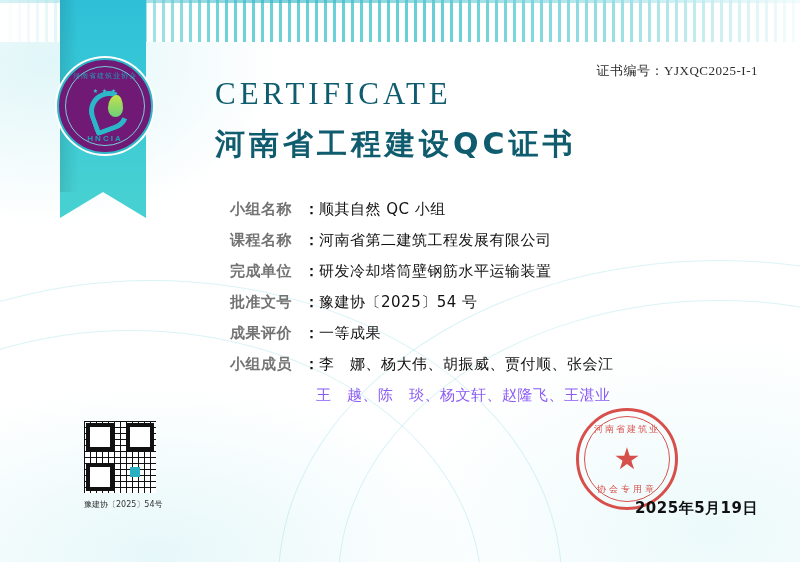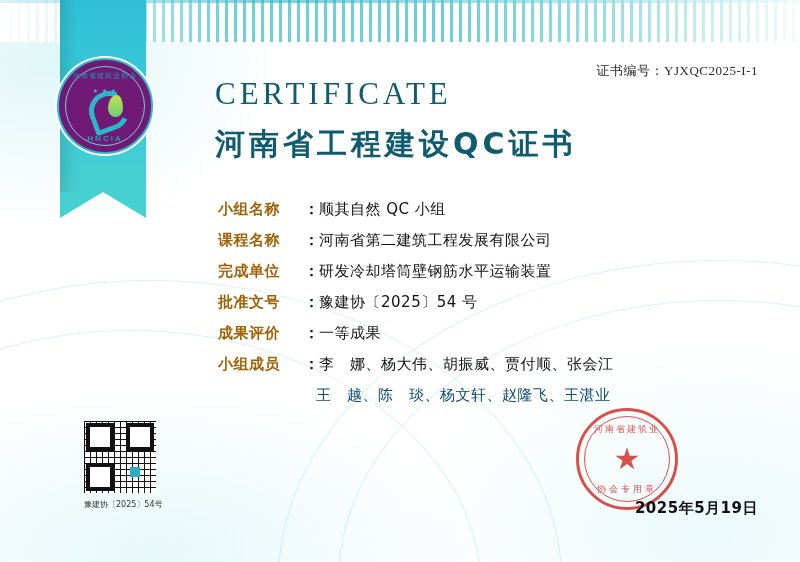--- a/index.html
+++ b/index.html
@@ -198,42 +198,43 @@
   }
   .field-row {
     display: flex;
     align-items: flex-start;
     margin-bottom: 12px;
   }
   .field-label {
     width: 86px;
     flex: 0 0 86px;
     font-size: 15px;
-    color: #a16207;
+    color: #737373;
     font-weight: bold;
     font-family: "DejaVu Sans", sans-serif;
     letter-spacing: .5px;
+    text-align: center;
   }
   .field-colon {
     flex: 0 0 12px;
     font-size: 15px;
     color: #111111;
     font-weight: bold;
   }
   .field-value {
     flex: 1;
     font-size: 15px;
     color: #111111;
     font-family: "DejaVu Sans", sans-serif;
     letter-spacing: .5px;
   }
   .members-line2 {
     margin-left: 98px;
     font-size: 15px;
-    color: #0c4a6e;
+    color: #8b5cf6;
     font-family: "DejaVu Sans", sans-serif;
     letter-spacing: .5px;
     margin-top: 10px;
   }
 
   
   .qr-wrap {
     position: absolute;
     left: 84px; bottom: 52px;
     width: 72px;

